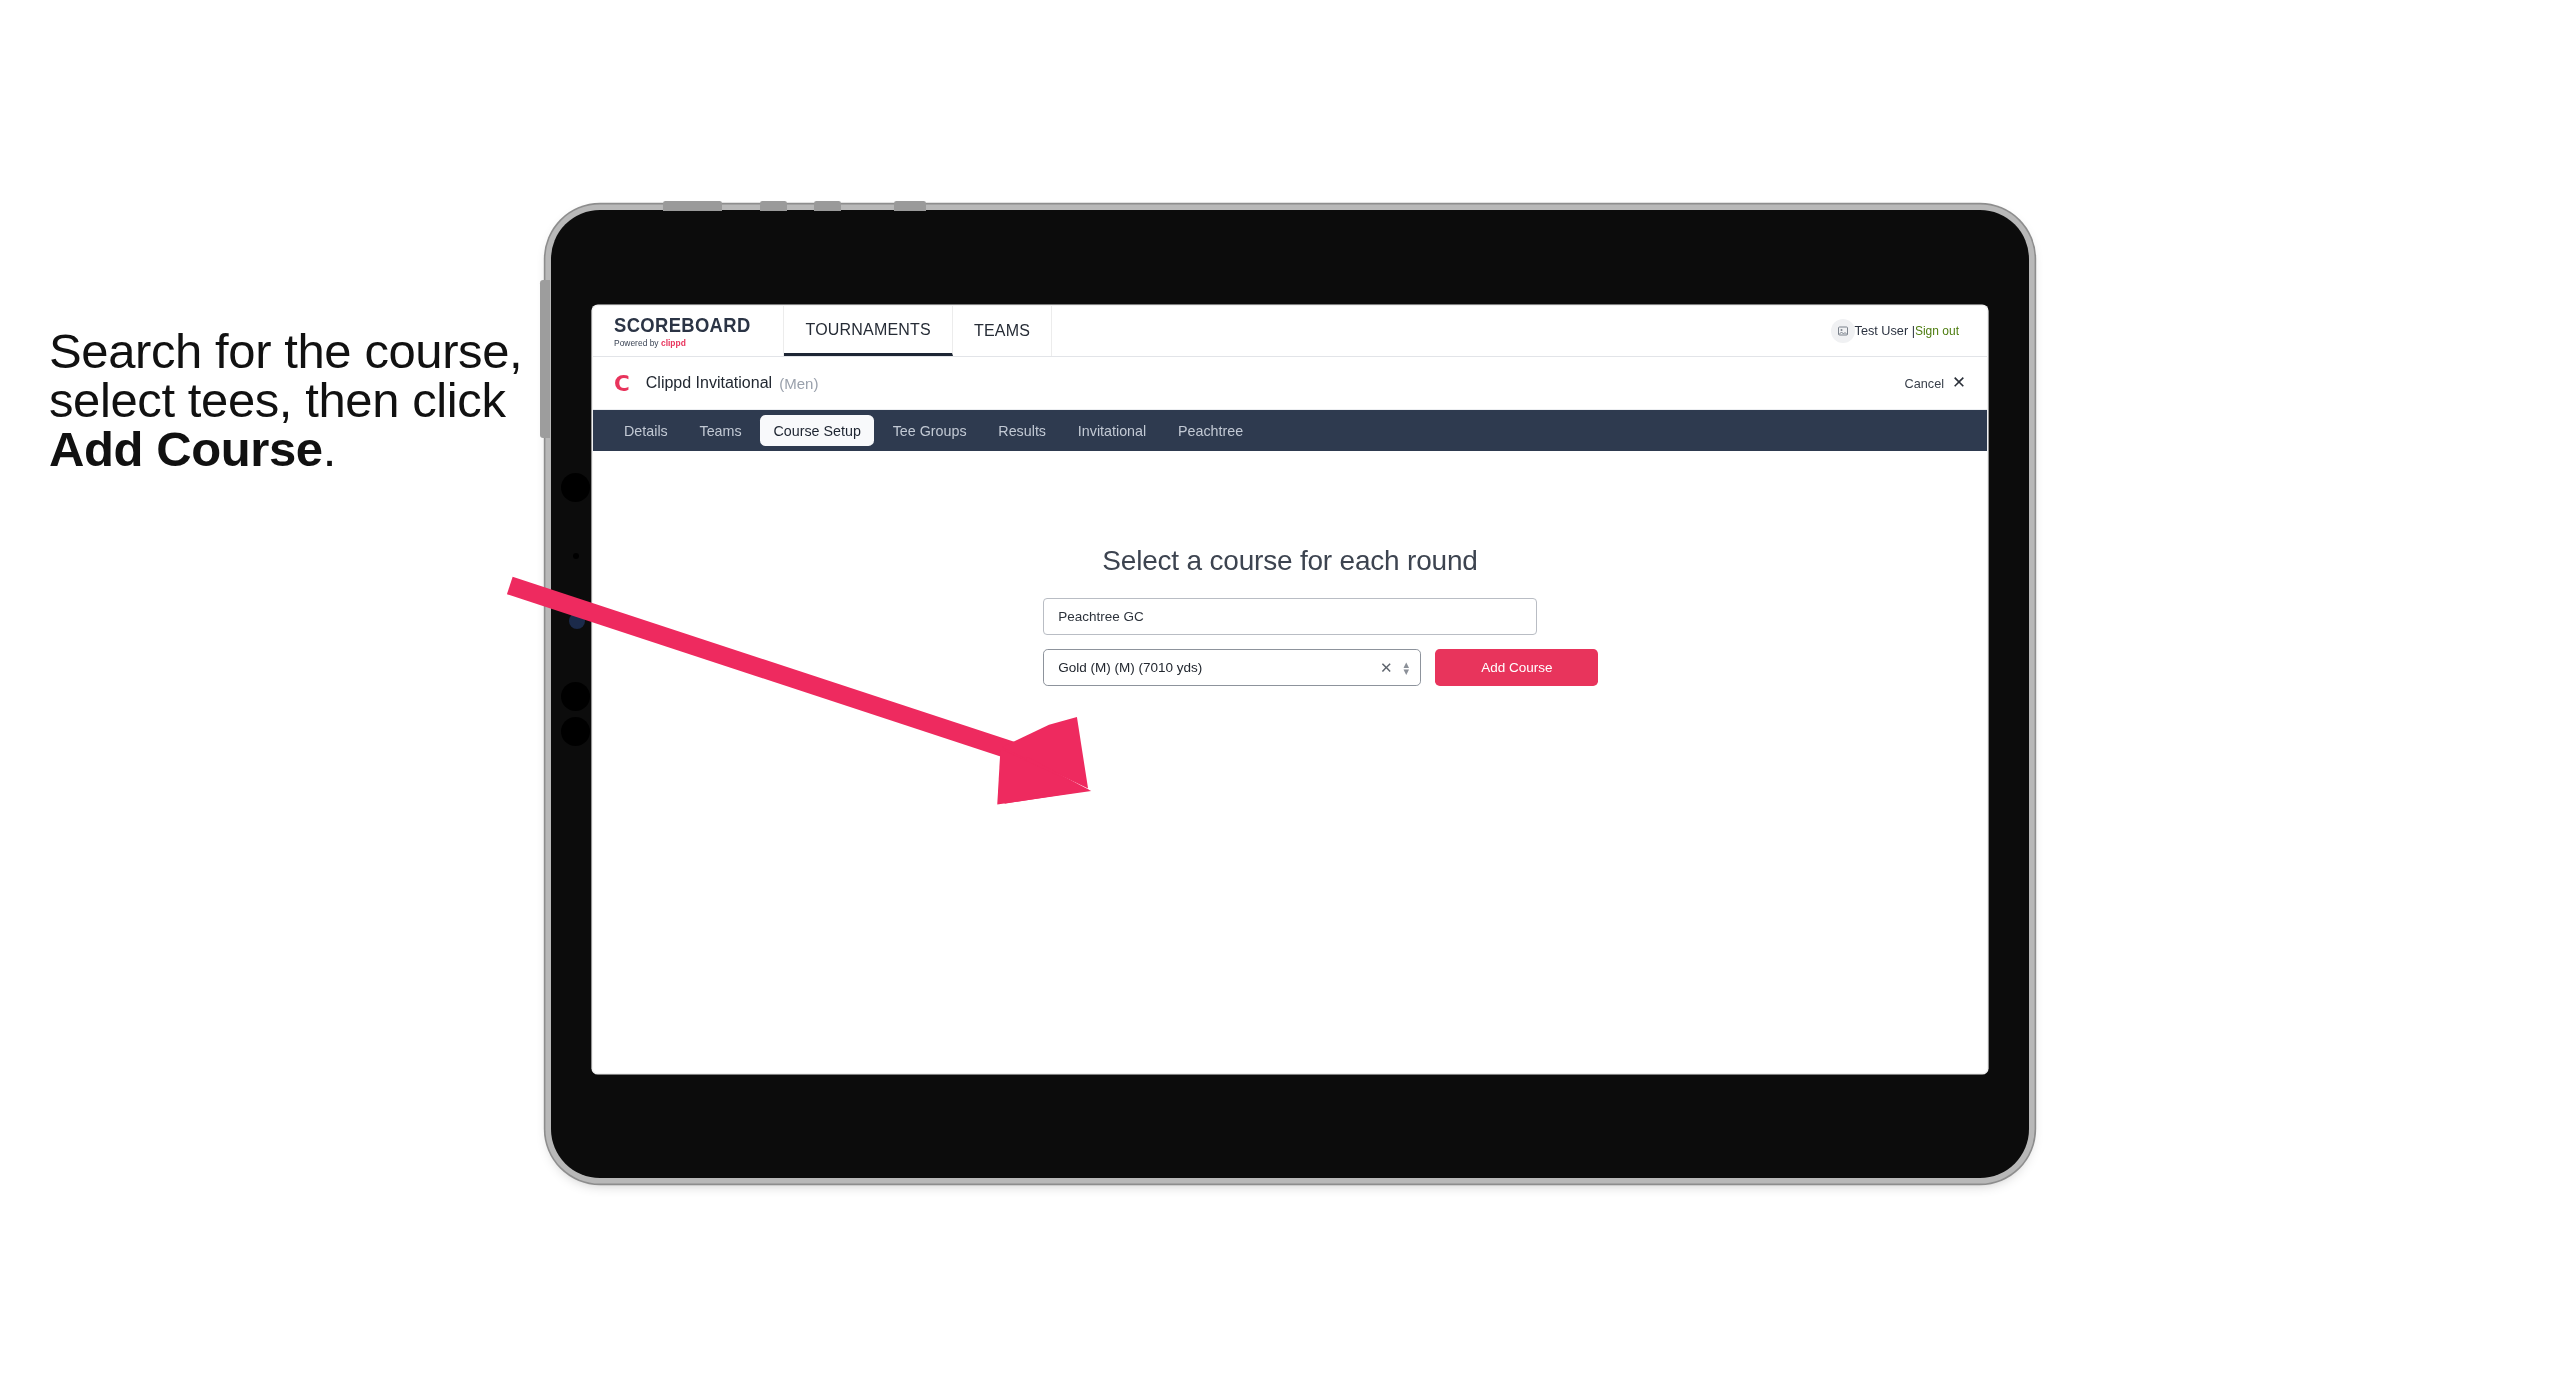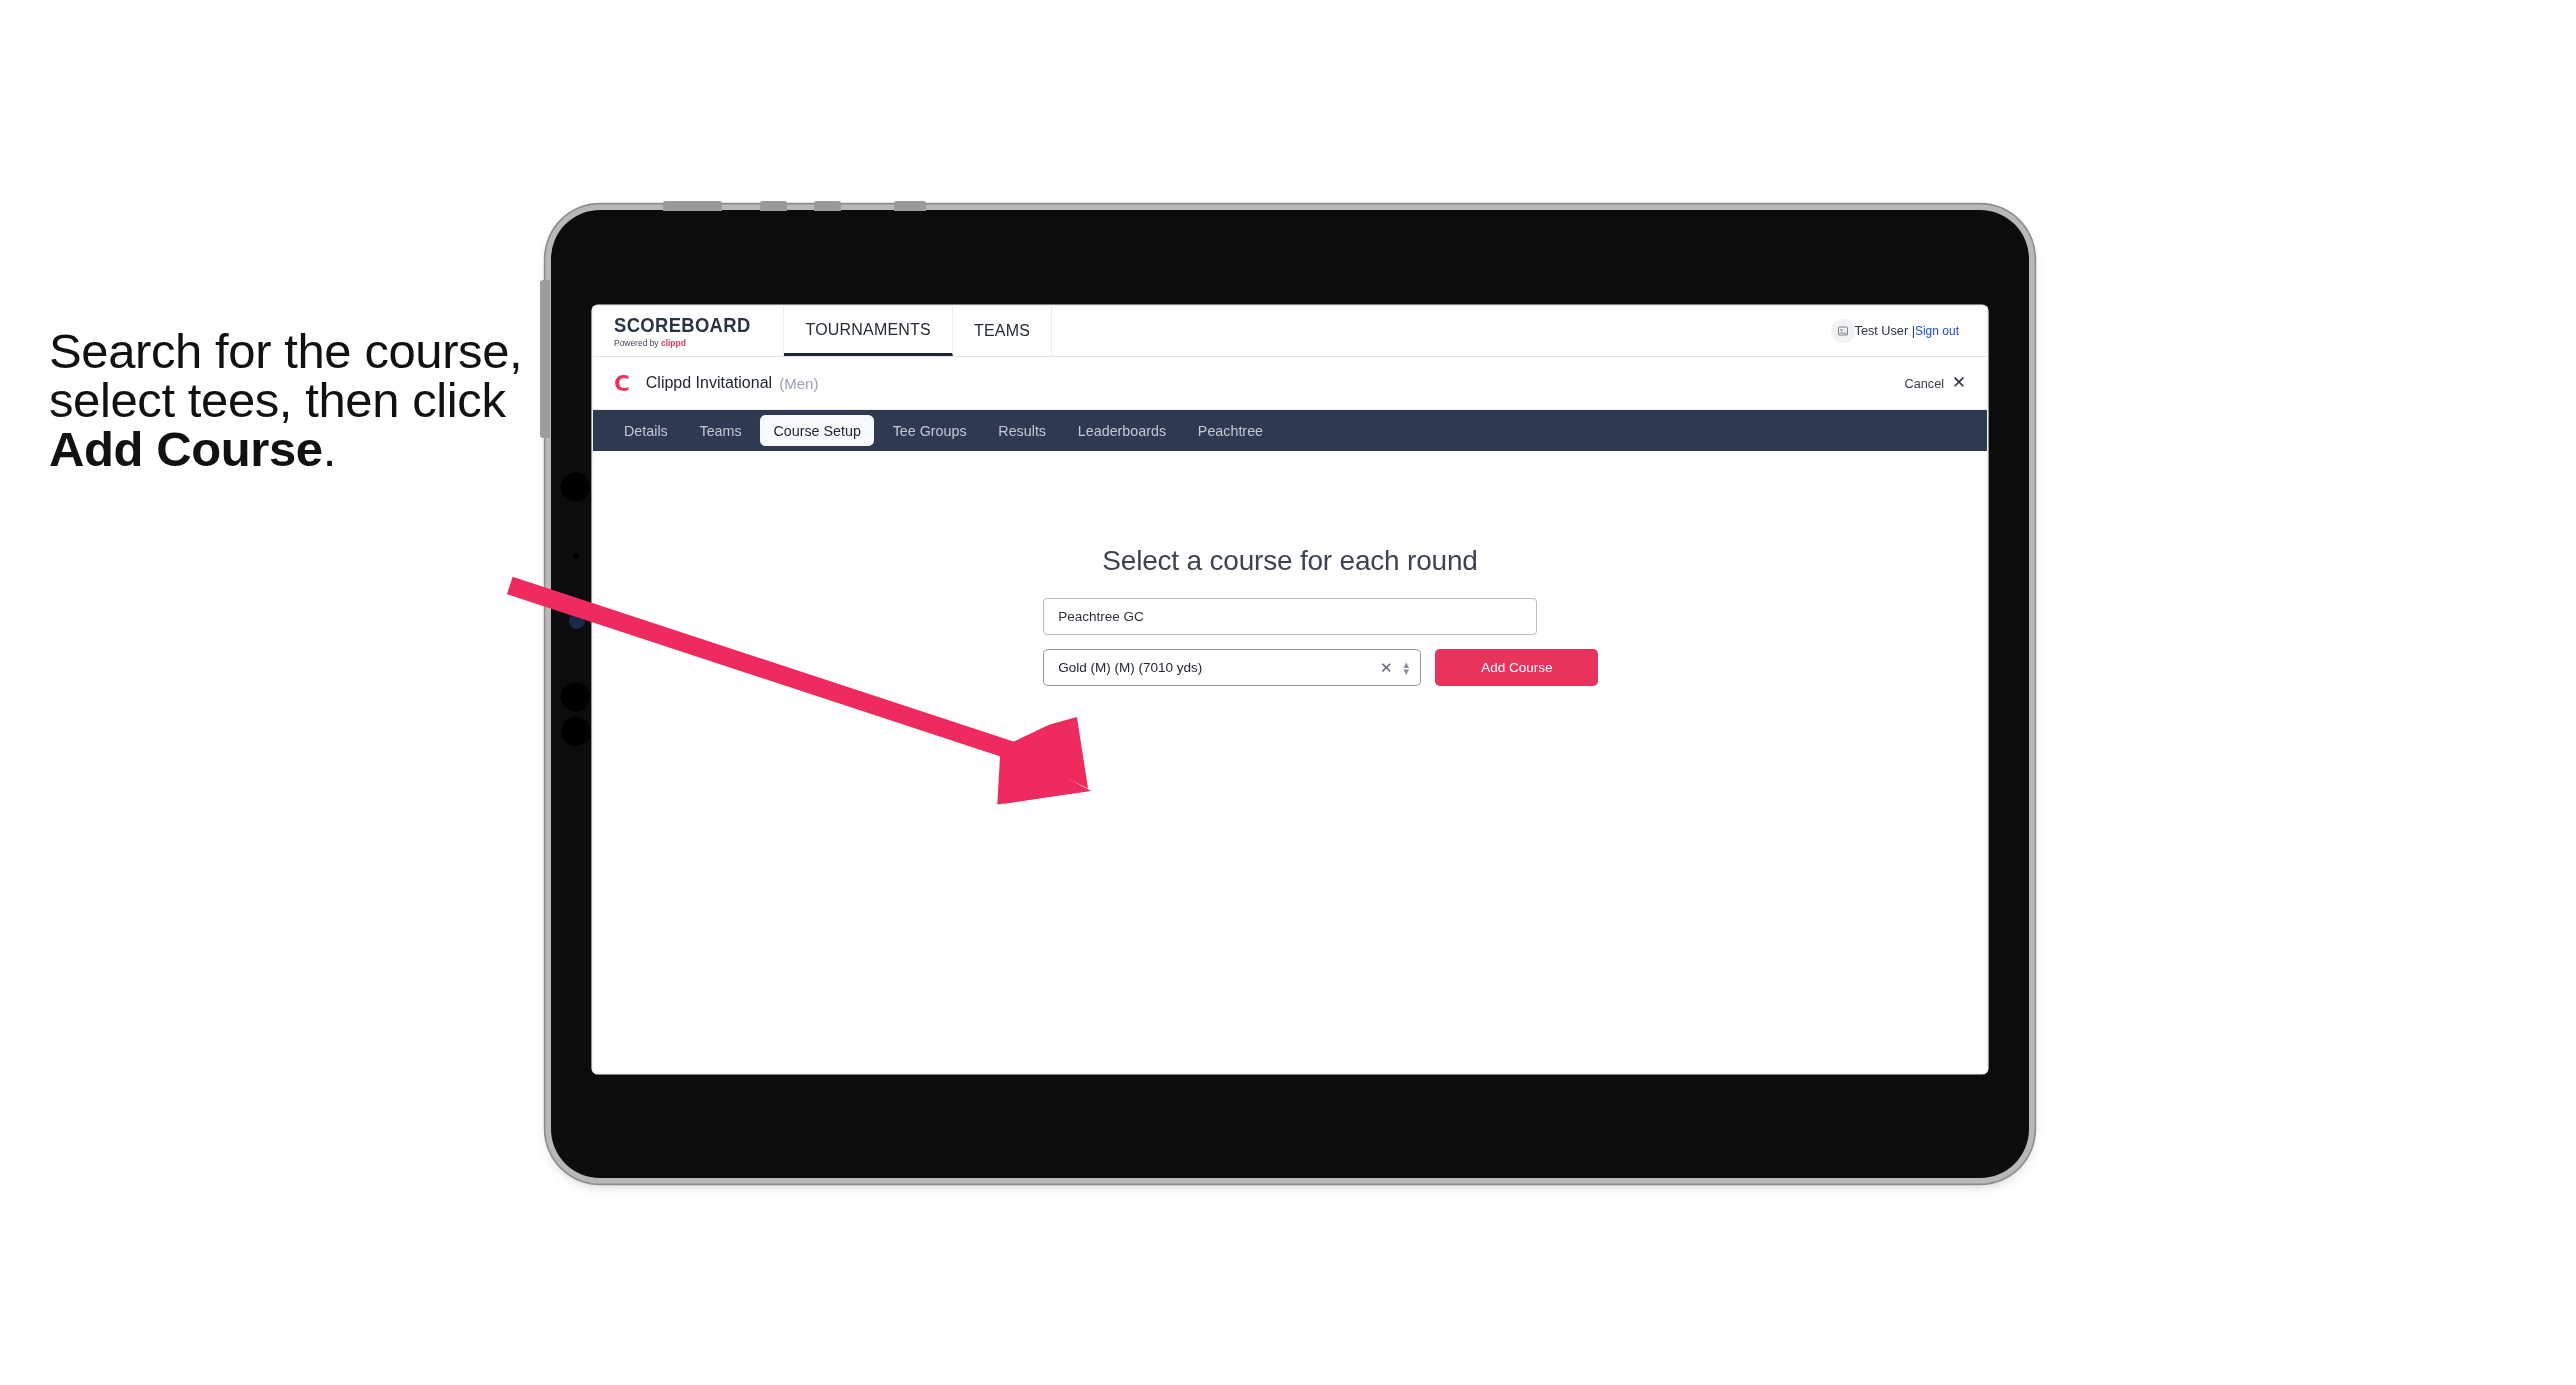--- a/index.html
+++ b/index.html
@@ -124,21 +124,21 @@
     display: flex; align-items: center;
     padding-right: 28px;
   }
   .avatar {
     width: 24px; height: 24px; border-radius: 50%;
     background: #f0f1f3;
     display: flex; align-items: center; justify-content: center;
     color: #7b828c; font-size: 11px;
   }
   .user-name { font-size: 12.7px; color: #2b3240; }
-  .sign-out  { font-size: 12px; color: #1d4ed8; cursor:pointer; }
+  .sign-out  { font-size: 12px; color: #4d7c0f; cursor:pointer; }
 
   
   .tourneybar {
     position: relative;
     height: 53px;
     background: #ffffff;
     border-bottom: 0.8px solid #eceef1;
     display: flex; align-items: center;
     padding: 0 21px;
   }
@@ -288,21 +288,21 @@
           <span class="x">✕</span>
         </div>
       </div>
 
       <div class="subtabs">
         <div class="subtab">Details</div>
         <div class="subtab">Teams</div>
         <div class="subtab active">Course Setup</div>
         <div class="subtab">Tee Groups</div>
         <div class="subtab">Results</div>
-        <div class="subtab">Leaderboards</div>
+        <div class="subtab">Invitational</div>
         <div class="subtab">Peachtree</div>
       </div>
 
       <div class="body-area">
         <div class="center-block">
           <div class="cb-title">Select a course for each round</div>
 
           <div class="search-wrap">
             <input class="search-input" type="text" value="Peachtree GC" style="">
           </div>

